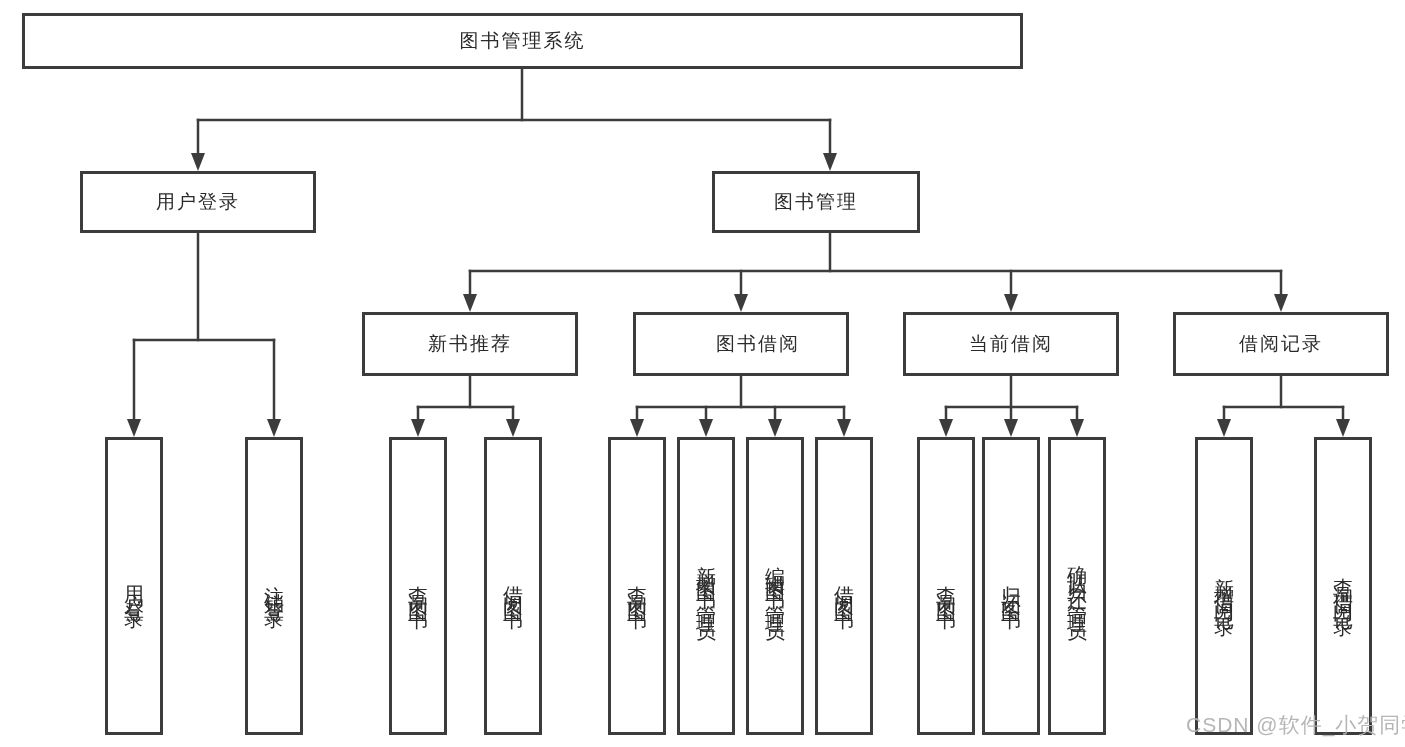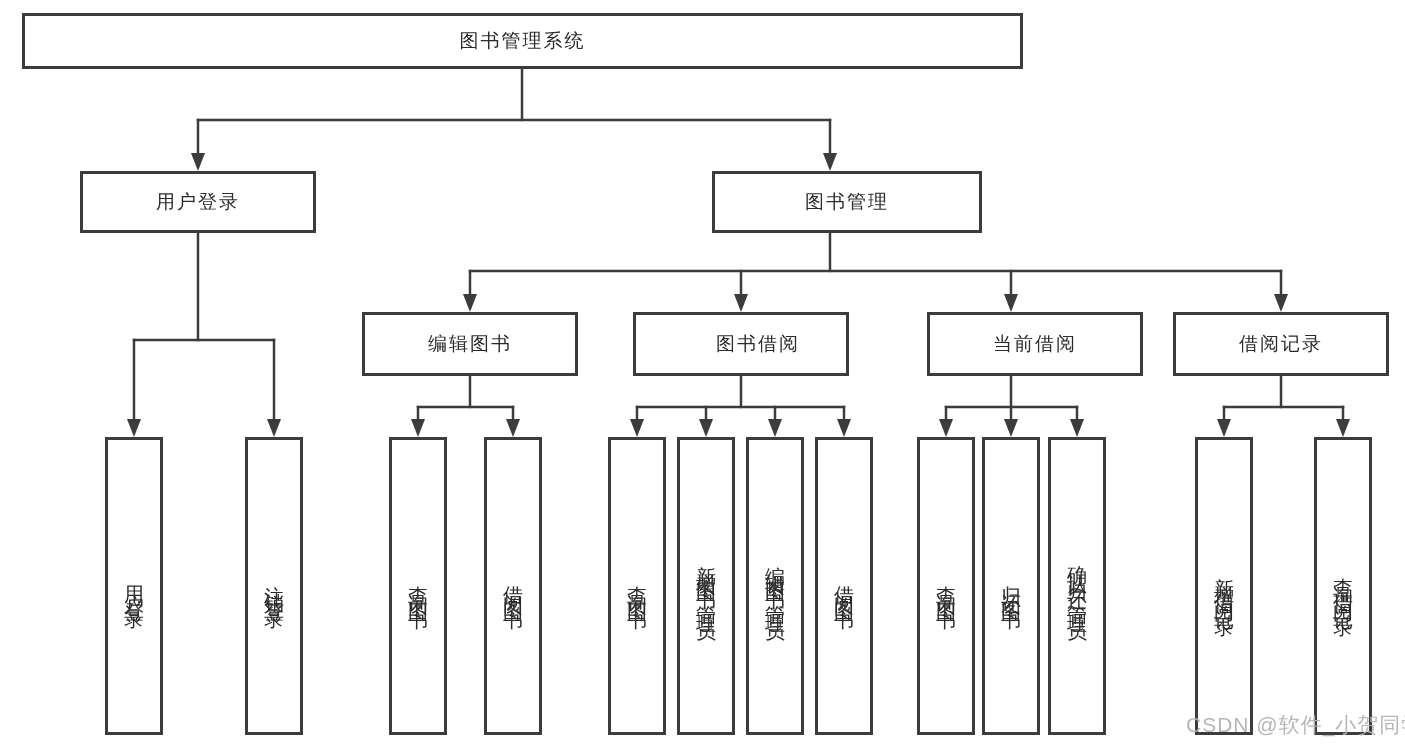--- a/index.html
+++ b/index.html
@@ -16,23 +16,23 @@
     color:#2b2b2b;
   }
   .node.h span{font-size:19px;letter-spacing:2px;white-space:nowrap;}
   .node.v span{
     writing-mode:vertical-rl;font-size:20px;letter-spacing:8px;line-height:1.05;
     white-space:nowrap;
   }
   
   .n-root{left:22px;top:13px;width:1001px;height:56px;text-align:center;}
   .n-l2a{left:80px;top:171px;width:236px;height:62px;}
-  .n-l2b{left:712px;top:171px;width:270px;height:62px;text-align:right;}
+  .n-l2b{left:712px;top:171px;width:208px;height:62px;text-align:right;}
   .n-l3{top:312px;width:216px;height:64px;}
-  .n-l3a{left:362px;} .n-l3b{left:633px;padding-left:34px;} .n-l3c{left:927px;} .n-l3d{left:1173px;}
+  .n-l3a{left:362px;} .n-l3b{left:633px;padding-left:34px;} .n-l3c{left:903px;} .n-l3d{left:1173px;}
   .leaf{top:437px;width:58px;height:298px;}
   .lf1{left:105px;} .lf2{left:245px;}
   .lf3{left:389px;} .lf4{left:484px;}
   .lf5{left:608px;} .lf6{left:677px;} .lf7{left:746px;} .lf8{left:815px;}
   .lf9{left:917px;} .lf10{left:982px;} .lf11{left:1048px;}
   .lf12{left:1195px;} .lf13{left:1314px;}
   #watermark{
     position:absolute;left:1186px;top:711px;z-index:5;
     font-size:21px;color:rgba(178,178,178,0.95);letter-spacing:1px;white-space:nowrap;
   }
@@ -123,21 +123,21 @@
   </div>
 
   <div class="node h n-l2a">
     <span>用户登录</span>
   </div>
   <div class="node h n-l2b">
     <span>图书管理</span>
   </div>
 
   <div class="node h n-l3 n-l3a">
-    <span>编辑图书</span>
+    <span>新书推荐</span>
   </div>
   <div class="node h n-l3 n-l3b">
     <span>图书借阅</span>
   </div>
   <div class="node h n-l3 n-l3c">
     <span>当前借阅</span>
   </div>
   <div class="node h n-l3 n-l3d">
     <span>借阅记录</span>
   </div>

